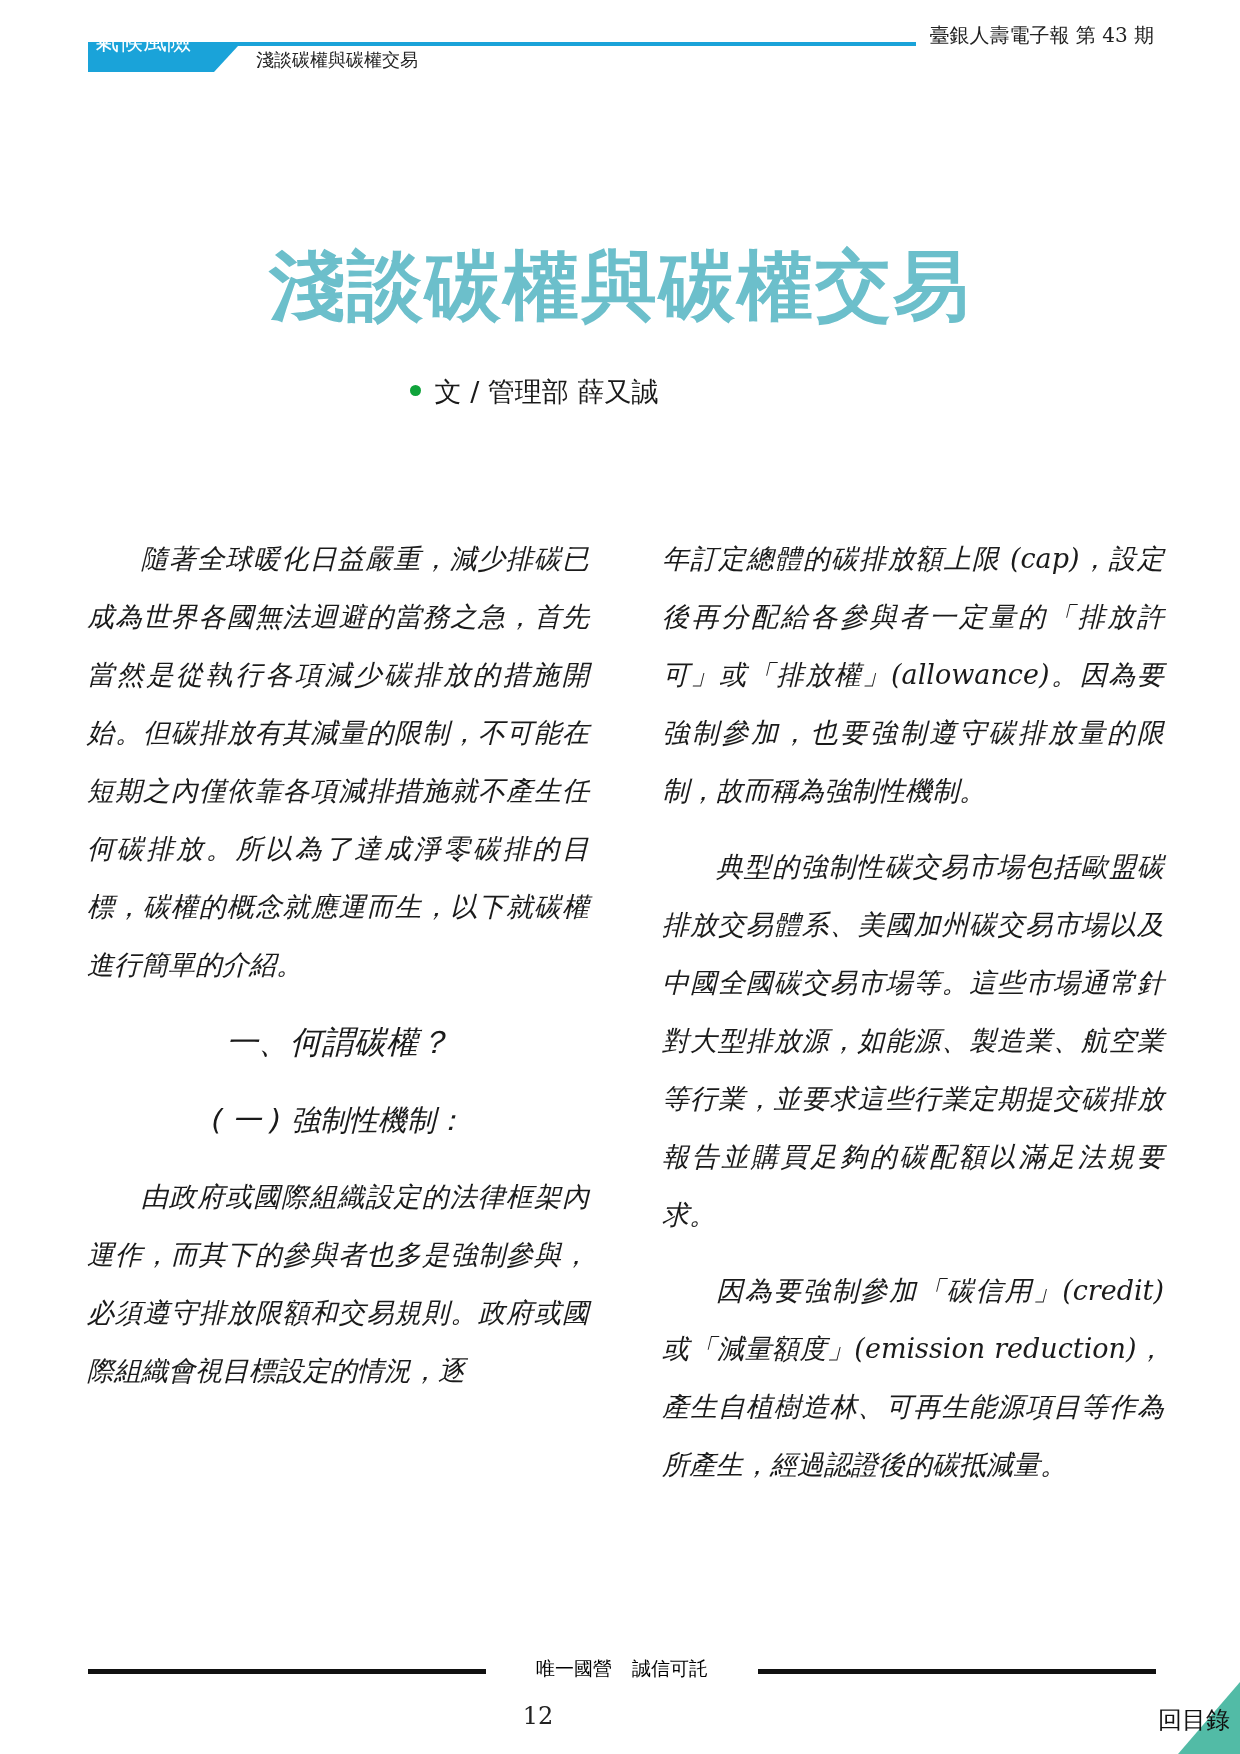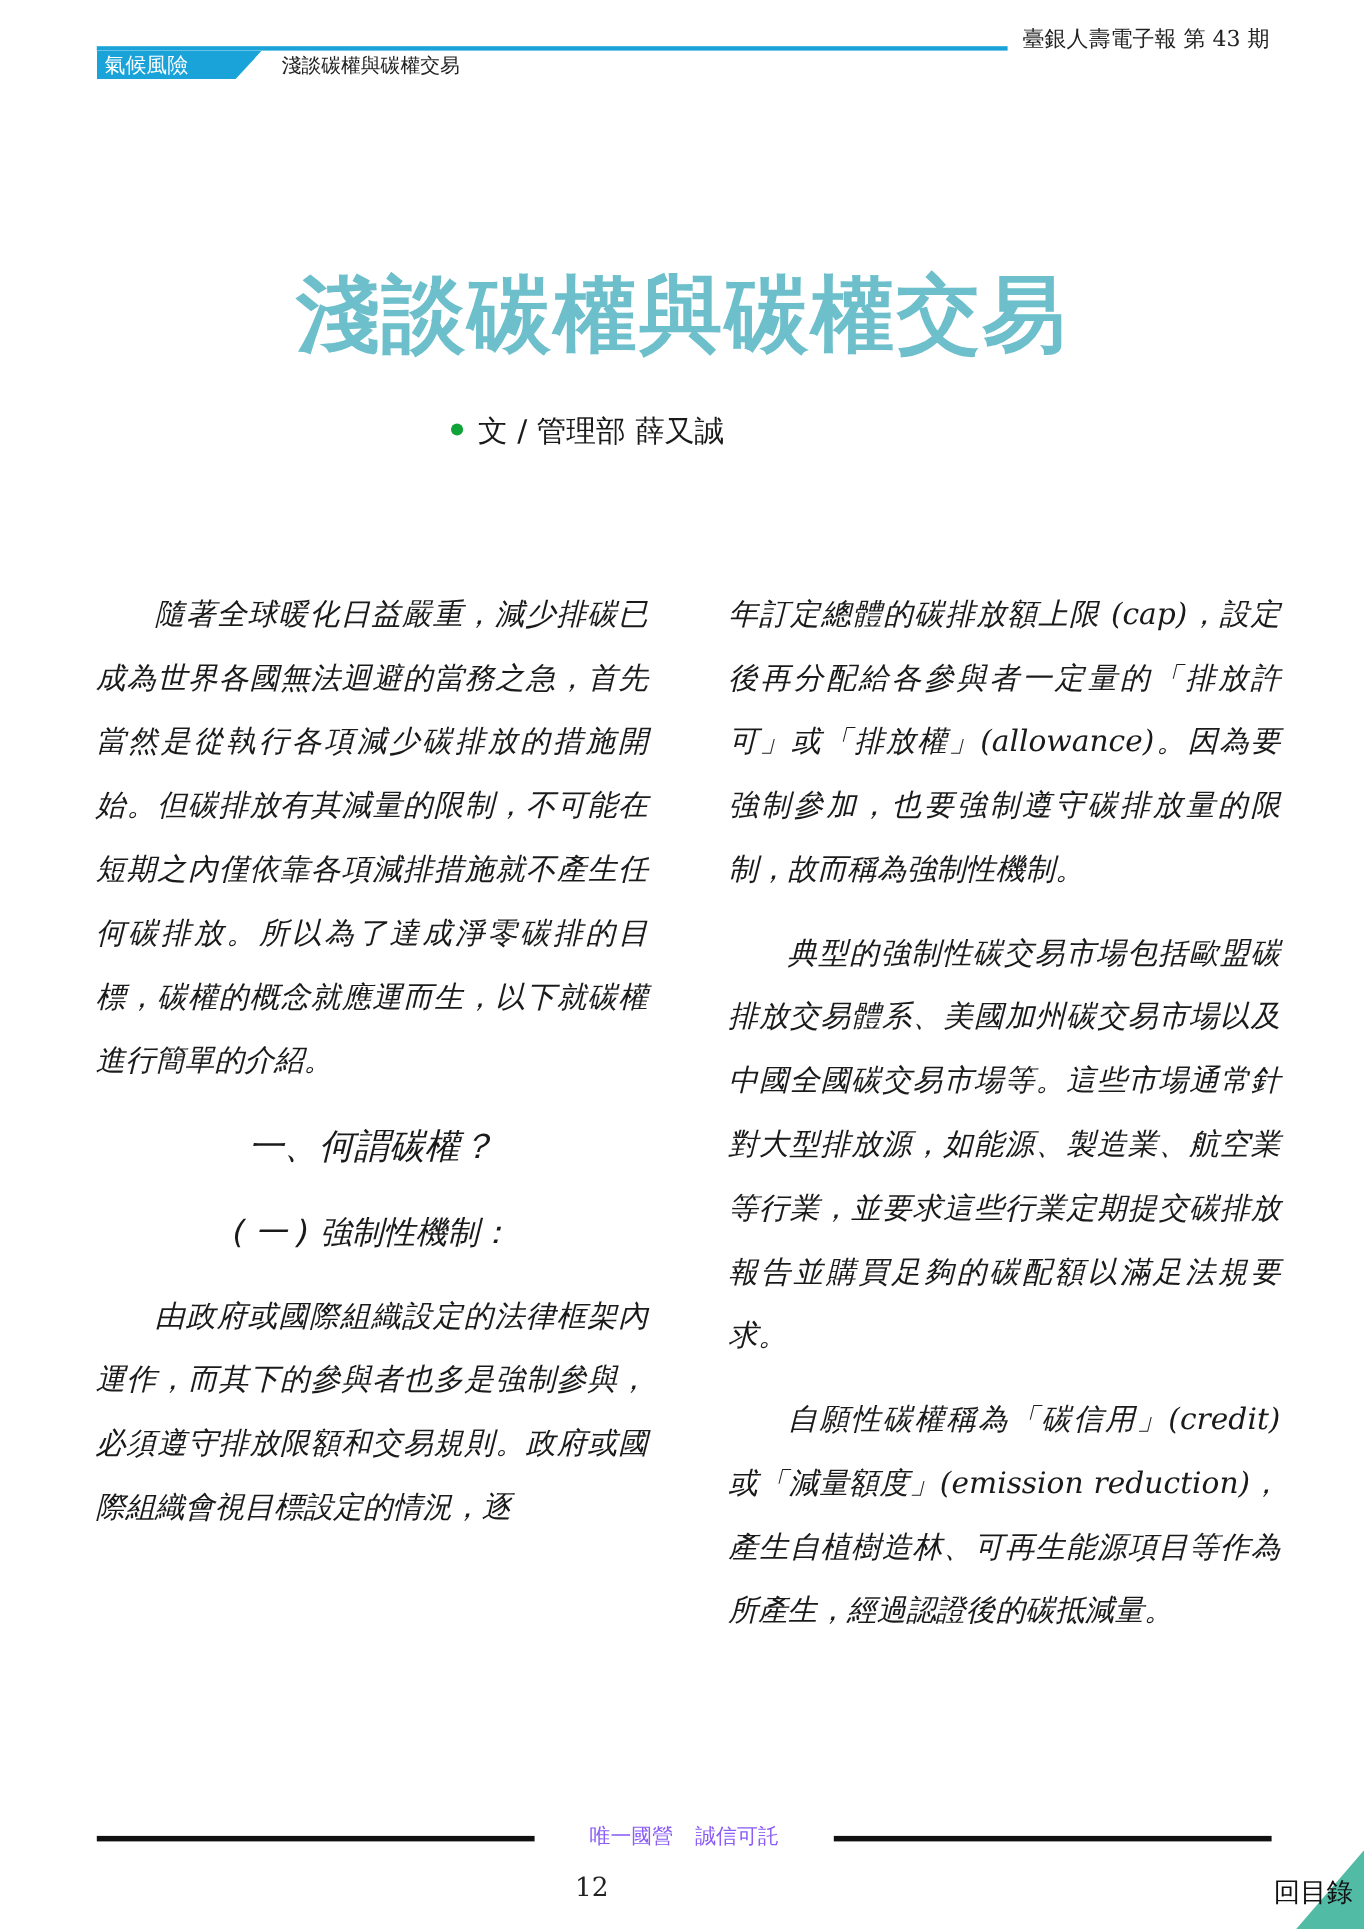--- a/index.html
+++ b/index.html
@@ -12,23 +12,23 @@
     .hdr-line {
       position: absolute; left: 88px; top: 42px; width: 828px; height: 4px;
       background: #1aa3d9;
     }
     .hdr-tag {
       position: absolute; left: 88px; top: 46px; height: 26px; width: 150px;
       background: #1aa3d9;
       clip-path: polygon(0 0, 100% 0, 84% 100%, 0 100%);
     }
     .hdr-tag-label {
-      position: absolute; left: 95px; top: 46px; line-height: 26px;
+      position: absolute; left: 95px; top: 28px; line-height: 26px;
       font-family: "DejaVu Sans", "Liberation Sans", sans-serif;
-      font-size: 19px; color: #ffffff;
+      font-size: 24px; color: #ffffff;
     }
     .hdr-subtitle {
       position: absolute; left: 256px; top: 47px; line-height: 26px;
       font-family: "DejaVu Sans", "Liberation Sans", sans-serif;
       font-size: 18px; color: #222;
     }
     .hdr-pub {
       position: absolute; right: 86px; top: 22px;
       font-family: "DejaVu Serif", "Liberation Serif", serif;
       font-size: 20px; color: #222;
@@ -66,21 +66,21 @@
       margin: 8px 0 18px 0; text-align: center; font-weight: normal;
       font-size: 29px; line-height: 60px;
       font-family: "DejaVu Sans", "Liberation Sans", sans-serif;
     }
     
     .ftr-line { position: absolute; top: 1669px; height: 5px; background: #111; }
     .ftr-line.l { left: 88px; width: 398px; }
     .ftr-line.r { left: 758px; width: 398px; }
     .ftr-motto {
       position: absolute; left: 486px; width: 272px; top: 1656px; text-align: center;
-      font-family: "DejaVu Sans", "Liberation Sans", sans-serif; font-size: 19px; color: #8b5cf6;
+      font-family: "DejaVu Sans", "Liberation Sans", sans-serif; font-size: 19px; color: #000000;
       word-spacing: 14px;
     }
     .ftr-page {
       position: absolute; left: 16px; width: 1044px; top: 1702px; text-align: center;
       font-size: 24px; color: #222;
     }
     .ftr-corner {
       position: absolute; right: 0; bottom: 0; width: 62px; height: 72px;
       background: #52bba6;
       clip-path: polygon(100% 0, 100% 100%, 0 100%);
@@ -108,21 +108,21 @@
 <div class="col col-left">
   <p>隨著全球暖化日益嚴重，減少排碳已成為世界各國無法迴避的當務之急，首先當然是從執行各項減少碳排放的措施開始。但碳排放有其減量的限制，不可能在短期之內僅依靠各項減排措施就不產生任何碳排放。所以為了達成淨零碳排的目標，碳權的概念就應運而生，以下就碳權進行簡單的介紹。</p>
   <h2>一、何謂碳權？</h2>
   <h3>( 一 ) 強制性機制：</h3>
   <p>由政府或國際組織設定的法律框架內運作，而其下的參與者也多是強制參與，必須遵守排放限額和交易規則。政府或國際組織會視目標設定的情況，逐</p>
 </div>
 
 <div class="col col-right">
   <p class="noindent">年訂定總體的碳排放額上限 (cap)，設定後再分配給各參與者一定量的「排放許可」或「排放權」(allowance)。因為要強制參加，也要強制遵守碳排放量的限制，故而稱為強制性機制。</p>
   <p>典型的強制性碳交易市場包括歐盟碳排放交易體系、美國加州碳交易市場以及中國全國碳交易市場等。這些市場通常針對大型排放源，如能源、製造業、航空業等行業，並要求這些行業定期提交碳排放報告並購買足夠的碳配額以滿足法規要求。</p>
-  <p>自願性碳權稱為「碳信用」(credit)或「減量額度」(emission reduction)，產生自植樹造林、可再生能源項目等作為所產生，經過認證後的碳抵減量。</p>
+  <p>因為要強制參加「碳信用」(credit)或「減量額度」(emission reduction)，產生自植樹造林、可再生能源項目等作為所產生，經過認證後的碳抵減量。</p>
 </div>
 
 <div class="ftr-line l"></div>
 <div class="ftr-motto">唯一國營 誠信可託</div>
 <div class="ftr-line r"></div>
 <div class="ftr-page">12</div>
 <div class="ftr-corner"></div>
 <div class="ftr-toc">回目錄</div>
 
 </body></html>

